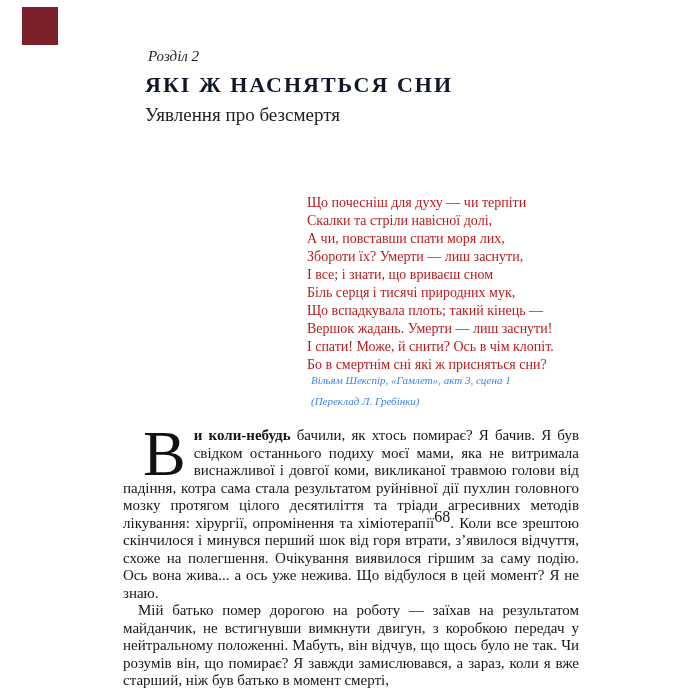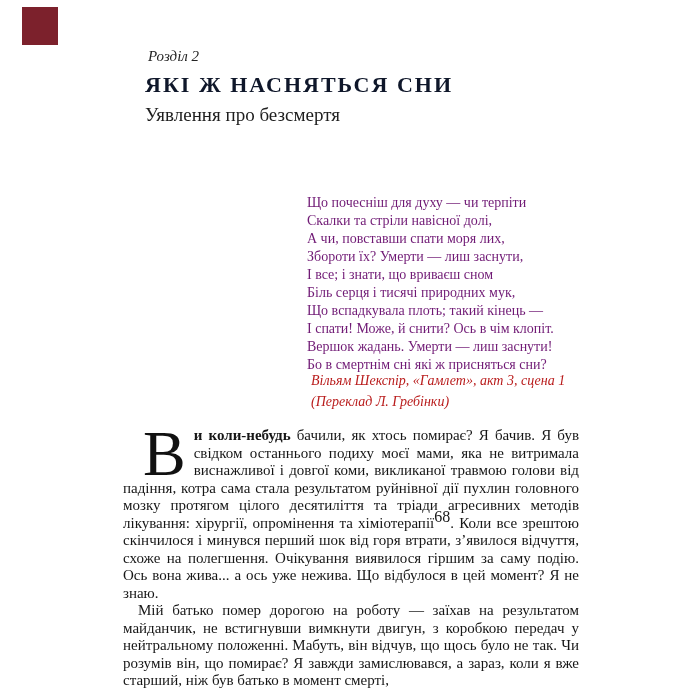--- a/index.html
+++ b/index.html
@@ -48,30 +48,30 @@
     top: 104px;
     font-size: 19px;
     color: #1e1e1e;
   }
   .epigraph {
     position: absolute;
     left: 307px;
     top: 194px;
     font-size: 14px;
     line-height: 18px;
-    color: #701a75;
+    color: #b91c1c;
   }
   .attribution {
     position: absolute;
     left: 311px;
     top: 370px;
     font-style: italic;
-    font-size: 14px;
+    font-size: 11px;
     line-height: 21px;
-    color: #b91c1c;
+    color: #3b82f6;
   }
   .body-text {
     position: absolute;
     left: 123px;
     top: 427px;
     width: 456px;
     font-size: 15px;
     line-height: 17.5px;
     text-align: justify;
     color: #161616;
@@ -109,22 +109,22 @@
   <div class="chapter-subtitle">Уявлення про безсмертя</div>
 
   <div class="epigraph">
     <div class="poem-line">Що почесніш для духу — чи терпіти</div>
     <div class="poem-line">Скалки та стріли навісної долі,</div>
     <div class="poem-line">А чи, повставши спати моря лих,</div>
     <div class="poem-line">Збороти їх? Умерти — лиш заснути,</div>
     <div class="poem-line">І все; і знати, що вриваєш сном</div>
     <div class="poem-line">Біль серця і тисячі природних мук,</div>
     <div class="poem-line">Що вспадкувала плоть; такий кінець —</div>
+    <div class="poem-line">Вершок жадань. Умерти — лиш заснути!</div>
     <div class="poem-line">І спати! Може, й снити? Ось в чім клопіт.</div>
-    <div class="poem-line">Вершок жадань. Умерти — лиш заснути!</div>
     <div class="poem-line">Бо в смертнім сні які ж присняться сни?</div>
   </div>
 
   <div class="attribution">
     <div>Вільям Шекспір, «Гамлет», акт 3, сцена 1</div>
     <div>(Переклад Л. Гребінки)</div>
   </div>
 
   <div class="body-text">
     <p class="para1"><span class="dropcap">В</span><b>и коли-небудь</b><span> бачили, як хтось помирає? Я бачив. Я був свідком останнього подиху моєї мами, яка не витримала виснажливої і довгої коми, викликаної травмою голови від падіння, котра сама стала результатом руйнівної дії пухлин головного мозку протягом цілого десятиліття та тріади агресивних методів лікування: хірургії, опромінення та хіміотерапії</span><sup class="footnote-ref">68</sup><span>. Коли все зрештою скінчилося і минувся перший шок від горя втрати, з’явилося відчуття, схоже на полегшення. Очікування виявилося гіршим за саму подію. Ось вона жива... а ось уже нежива. Що відбулося в цей момент? Я не знаю.</span></p>

